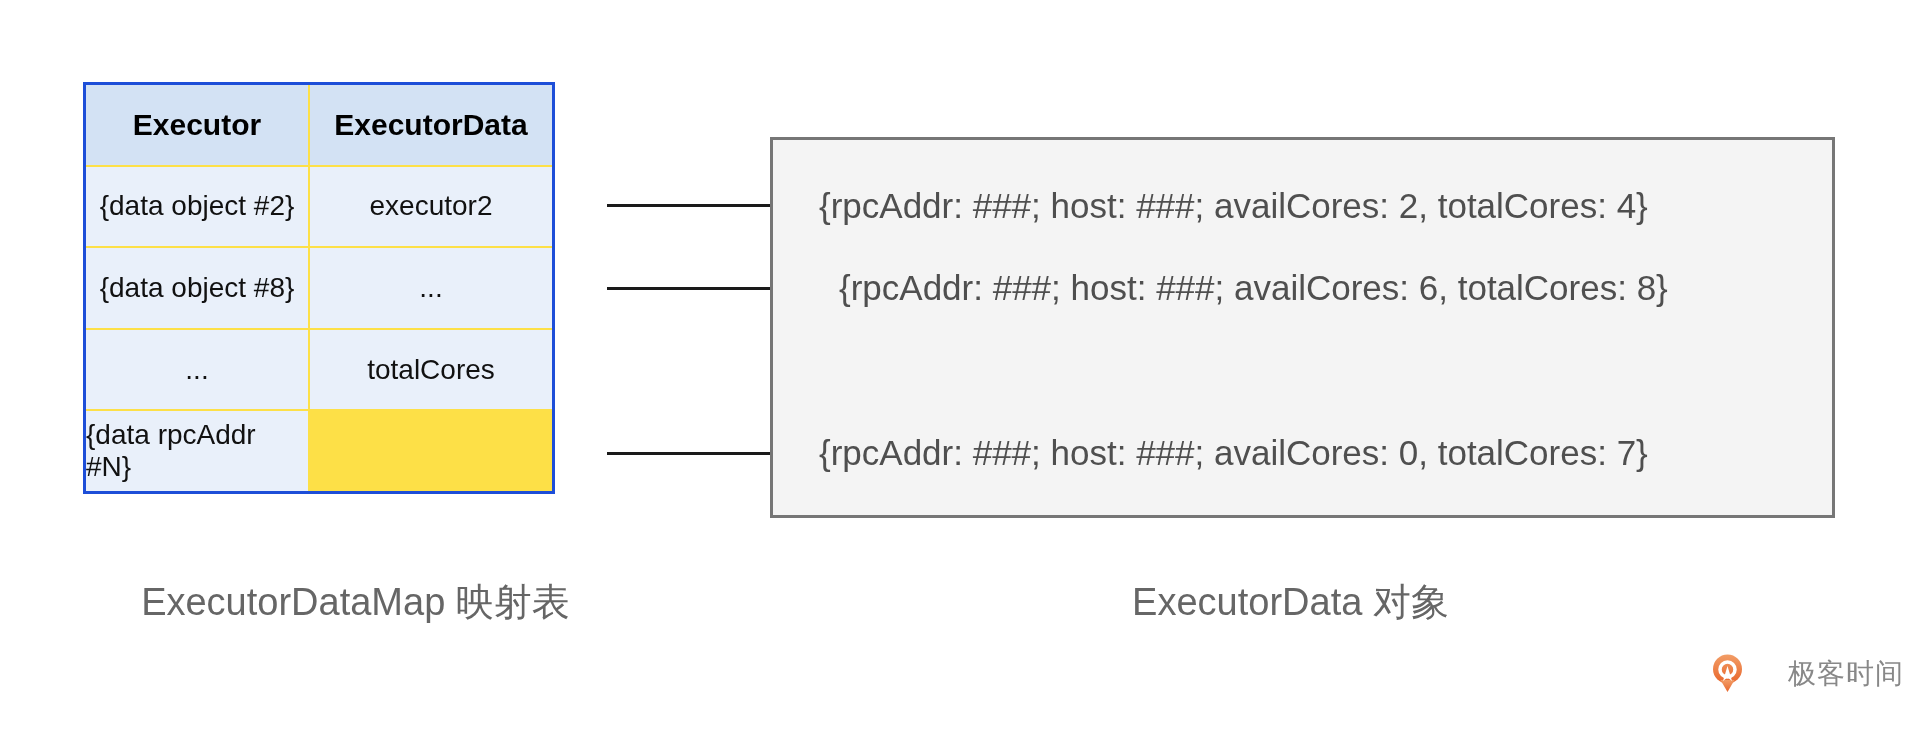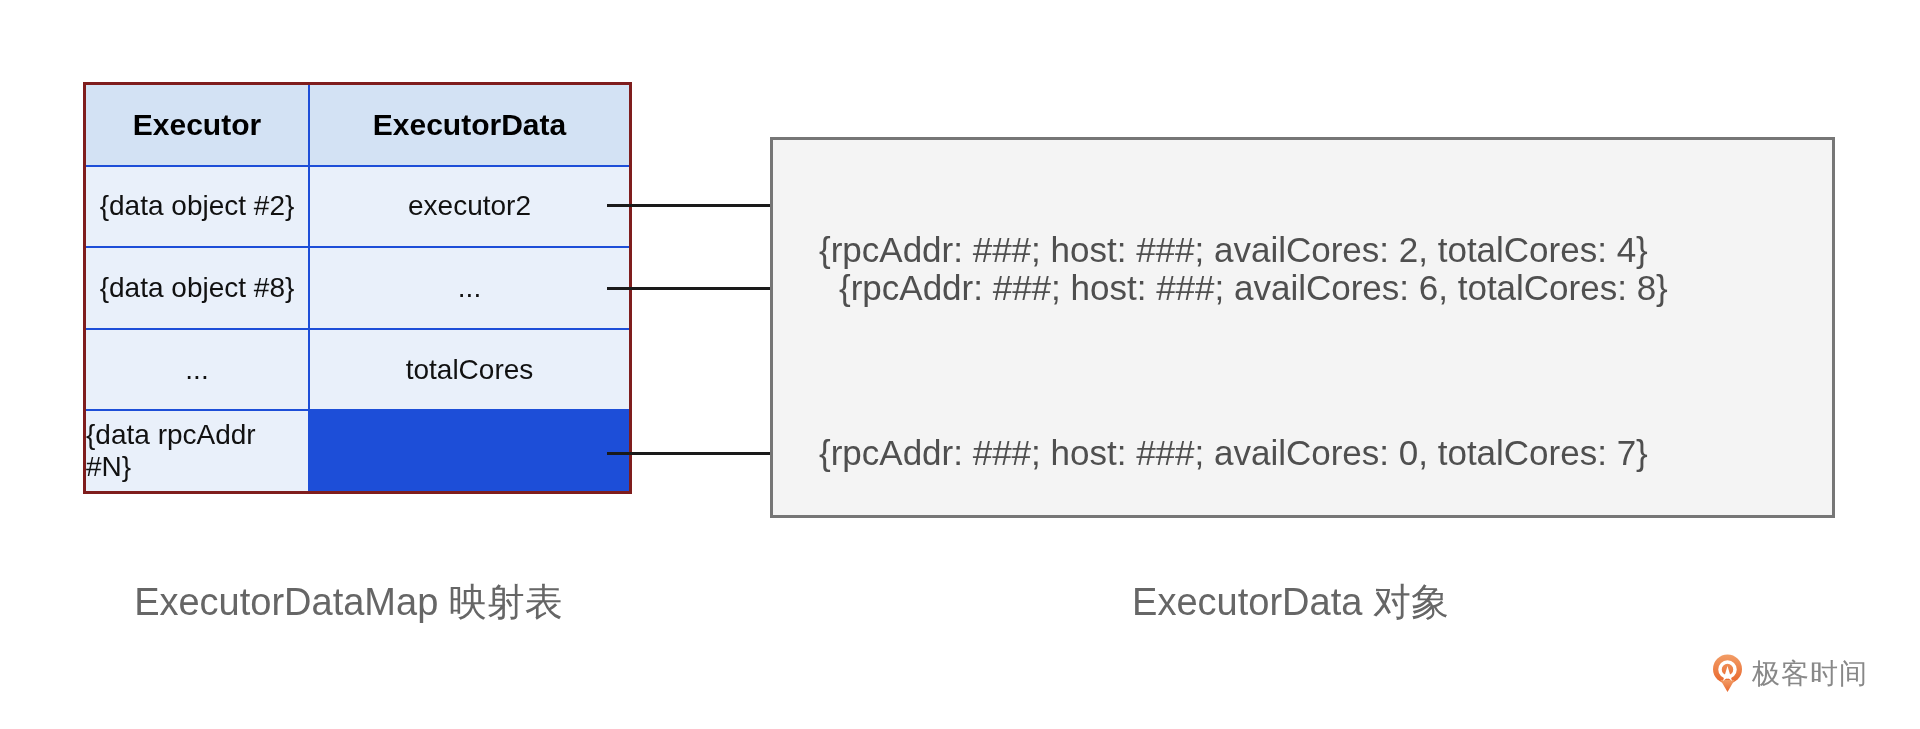--- a/index.html
+++ b/index.html
@@ -14,27 +14,27 @@
     background: #ffffff;
     font-family: "Liberation Sans", sans-serif;
     overflow: hidden;
   }
 
   
   .map-table {
     position: absolute;
     left: 83px;
     top: 82px;
-    width: 549px;
+    width: 472px;
     height: 412px;
     display: grid;
     grid-template-columns: 222px 1fr;
     grid-template-rows: repeat(5, 1fr);
-    border: 3px solid #7f1d1d;
-    background: #1d4ed8;   
+    border: 3px solid #1d4ed8;
+    background: #fde047;   
     gap: 2px;
     box-sizing: border-box;
   }
   .map-table .cell {
     display: flex;
     align-items: center;
     justify-content: center;
     background: #e9f0fa;
     color: #111111;
     font-size: 28px;
@@ -77,50 +77,51 @@
     box-sizing: border-box;
   }
   .objects-box .obj-line {
     position: absolute;
     left: 46px;
     font-size: 35px;
     line-height: 40px;
     color: #4f4f4f;
     white-space: nowrap;
   }
-  .obj-line.line-0 { top: 46px; margin-top: 44px; }
+  .obj-line.line-0 { top: 46px; }
   .obj-line.line-1 { top: 128px; margin-left: 20px; }
   .obj-line.line-2 { top: 293px; }
 
   
   .caption {
     position: absolute;
     top: 577px;
     font-size: 38px;
     color: #666666;
     text-align: center;
     white-space: nowrap;
   }
-  .caption.left  { left: 74px;  width: 549px; }
+  .caption.left  { left: 81px;  width: 549px; }
   .caption.right { left: 758px; width: 1065px; }
 
   
   .brand {
     position: absolute;
     left: 1712px;
     top: 654px;
     display: flex;
     align-items: center;
     gap: 9px;
   }
   .brand .logo-text {
     font-size: 28px;
     color: #888888;
     letter-spacing: 1px;
     white-space: nowrap;
+    margin-left: 36px;
   }
   .brand svg { display: block; }
 </style>
 </head>
 <body>
 
 <div id="canvas">
 
   <div class="map-table">
     <div class="cell header">Executor</div>

